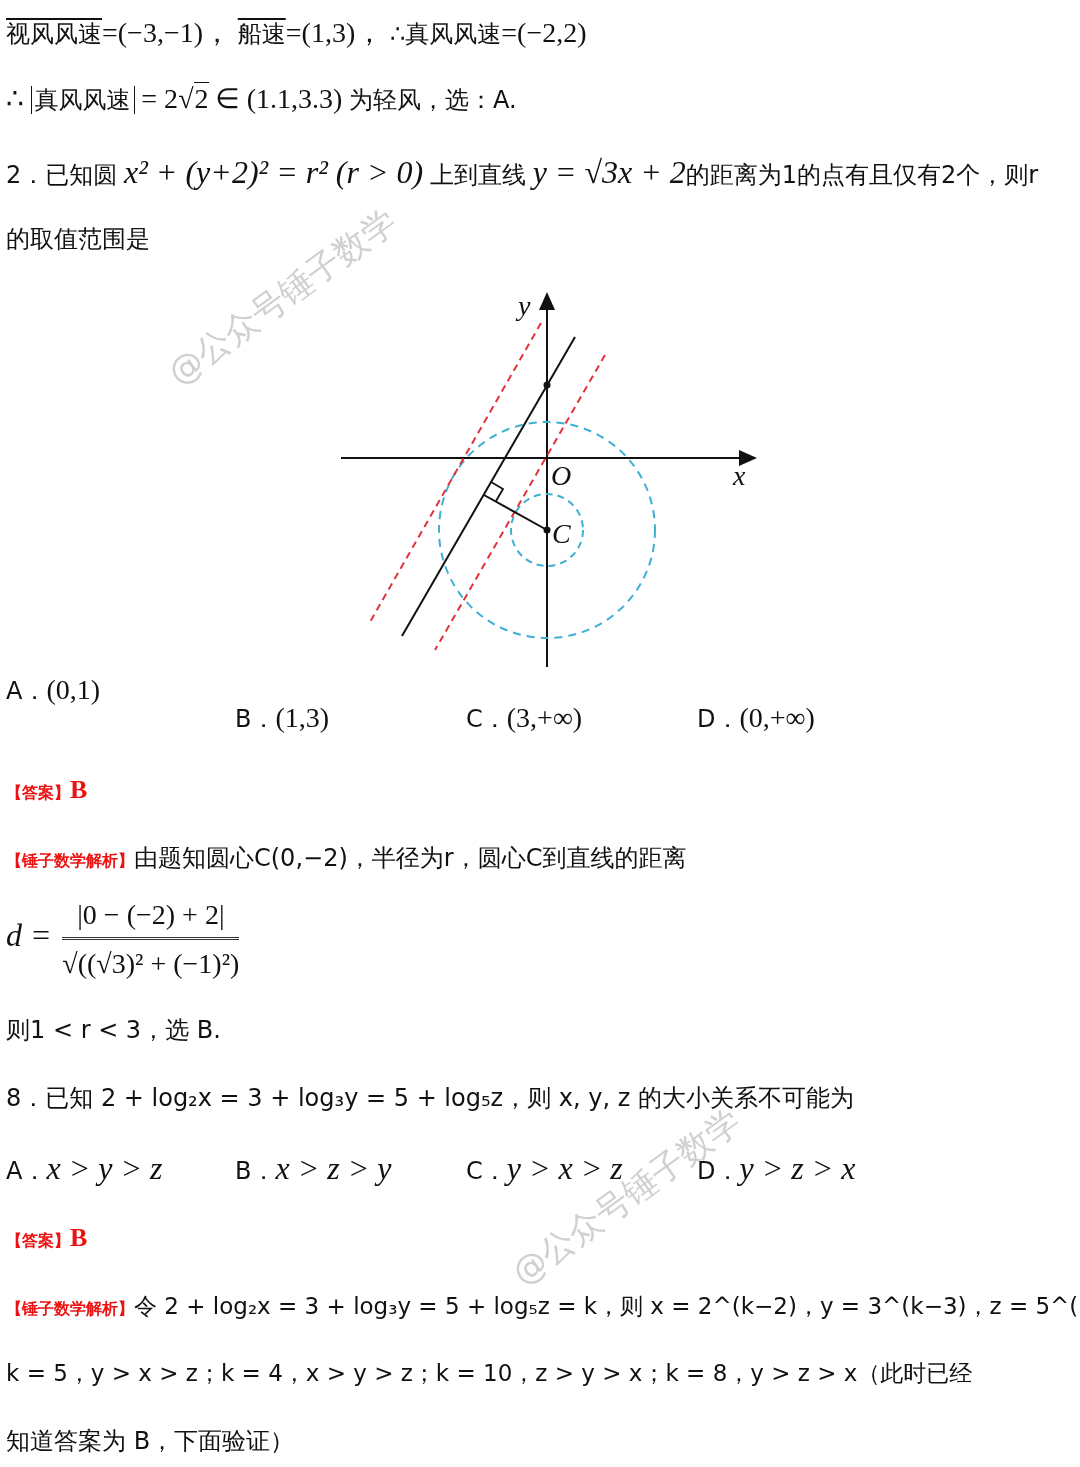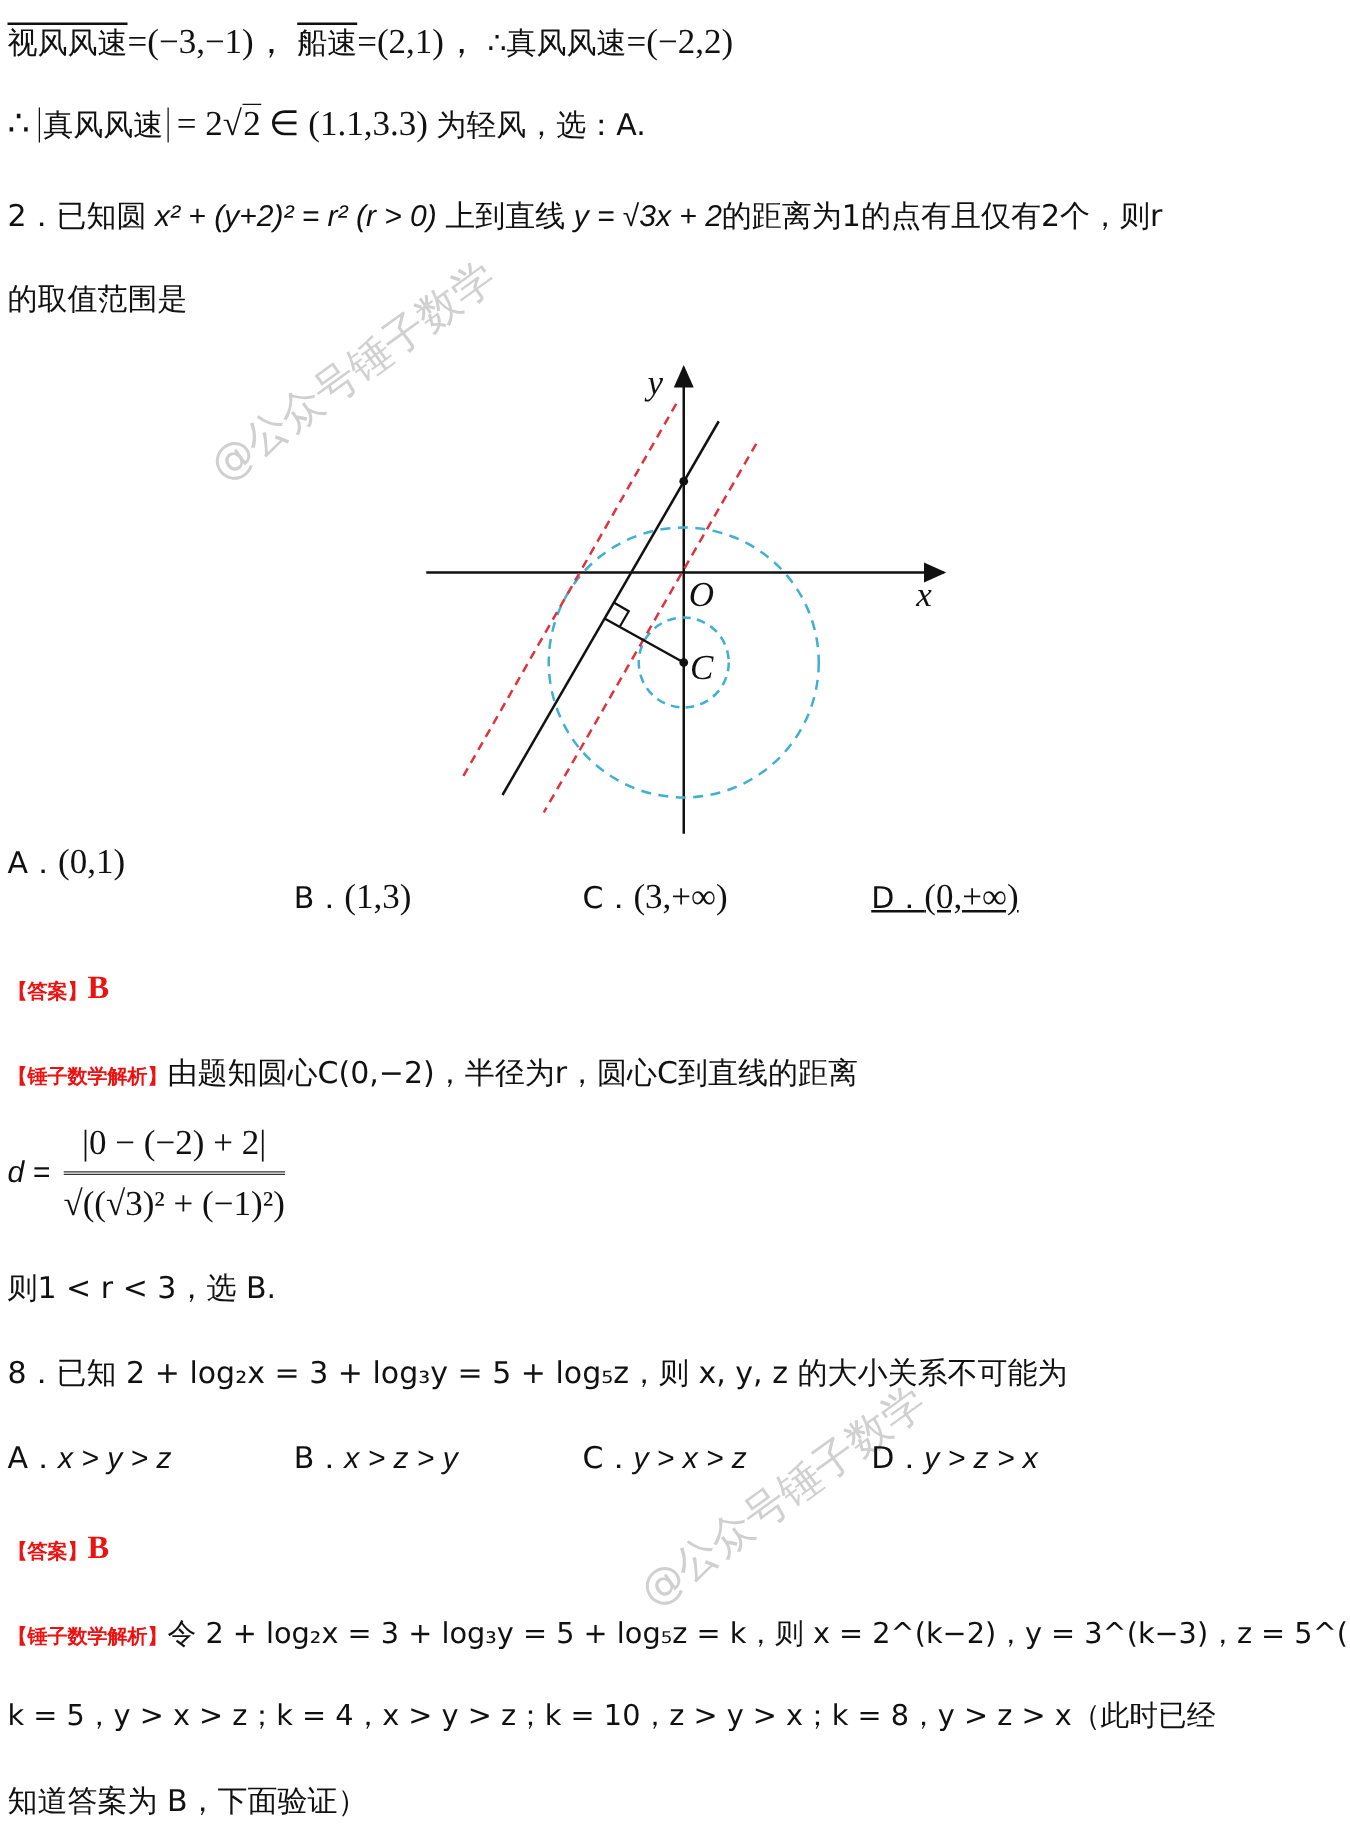--- a/index.html
+++ b/index.html
@@ -1,40 +1,40 @@
 <!DOCTYPE html>
 <html><head>
 <meta charset="utf-8">
 <style>
   html, body { margin:0; padding:0; background:#ffffff; }
   body { width:1080px; height:1467px; position:relative; overflow:hidden;
          font-family:"Liberation Serif","DejaVu Serif",serif; color:#111; }
   .line { position:absolute; left:6px; font-size:27px; line-height:34px; white-space:nowrap; }
   .cjk { font-family:"DejaVu Sans",sans-serif; font-size:24px; }
-  .m { font-family:Liberation Sans, sans-serif; font-style:italic; font-size:24px; }
+  .m { font-family:Liberation Serif, serif; font-style:italic; font-size:32px; }
   .n { font-family:"Liberation Serif",serif; font-size:28px; }
   .red { color:#ee1111; font-weight:bold; font-family:"DejaVu Sans",sans-serif; font-size:16px; }
   .redb { color:#ee1111; font-weight:bold; font-family:"Liberation Serif",serif; font-size:26px; }
   .vec { text-decoration:overline; }
   .abs { border-left:1.5px solid #111; border-right:1.5px solid #111; padding:0 3px; }
   .sqrt { border-top:1.5px solid #111; padding-left:1px; }
   .frac { display:inline-block; vertical-align:middle; text-align:center; margin:0 4px; }
   .frac .num { display:block; border-bottom:3px double #333; padding:0 6px 2px; }
   .frac .den { display:block; padding-top:4px; }
   .opt { position:absolute; font-size:27px; white-space:nowrap; }
   .wm { position:absolute; color:#c8c8c8; font-family:"DejaVu Sans",sans-serif; font-size:34px;
         transform:rotate(-36deg); transform-origin:left bottom; white-space:nowrap; opacity:0.85; }
   svg { position:absolute; left:0; top:0; }
 </style>
 </head>
 <body>
 
 <div class="line" style="top:16px;">
   <span class="cjk vec">视风风速</span><span class="n">=(−3,−1)，</span>
-  <span class="cjk vec">船速</span><span class="n">=(2,1)，</span>
+  <span class="cjk vec">船速</span><span class="n">=(1,3)，</span>
   <span class="cjk">∴真风风速</span><span class="n">=(−2,2)</span>
 </div>
 
 <div class="line" style="top:82px;">
   <span class="n">∴</span>
   <span class="cjk abs">真风风速</span>
   <span class="n">= 2</span><span class="n">√</span><span class="n sqrt">2</span>
   <span class="n">∈ (1.1,3.3)</span>
   <span class="cjk">为轻风，选：A.</span>
 </div>
@@ -75,21 +75,21 @@
 
   <text x="518" y="315" font-family="Liberation Serif,serif" font-style="italic" font-size="28" fill="#111">y</text>
   <text x="733" y="485" font-family="Liberation Serif,serif" font-style="italic" font-size="28" fill="#111">x</text>
   <text x="551" y="485" font-family="Liberation Serif,serif" font-style="italic" font-size="28" fill="#111">O</text>
   <text x="552" y="543" font-family="Liberation Serif,serif" font-style="italic" font-size="28" fill="#111">C</text>
 </svg>
 
 <div class="opt" style="left:6px; top:674px;"><span class="cjk">A．</span><span class="n">(0,1)</span></div>
 <div class="opt" style="left:235px; top:702px;"><span class="cjk">B．</span><span class="n">(1,3)</span></div>
 <div class="opt" style="left:466px; top:702px;"><span class="cjk">C．</span><span class="n">(3,+∞)</span></div>
-<div class="opt" style="left:697px; top:702px;text-decoration:underline;"><span class="cjk">D．</span><span class="n">(0,+∞)</span></div>
+<div class="opt" style="left:697px; top:702px;"><span class="cjk">D．</span><span class="n">(0,+∞)</span></div>
 
 <div class="line" style="top:772px;">
   <span class="red">【答案】</span><span class="redb">B</span>
 </div>
 
 <div class="line" style="top:840px;">
   <span class="red">【锤子数学解析】</span><span class="cjk">由题知圆心C(0,−2)，半径为r，圆心C到直线的距离</span>
 </div>
 <div class="line" style="top:895px; line-height:40px;">
   <span class="m">d =</span>

